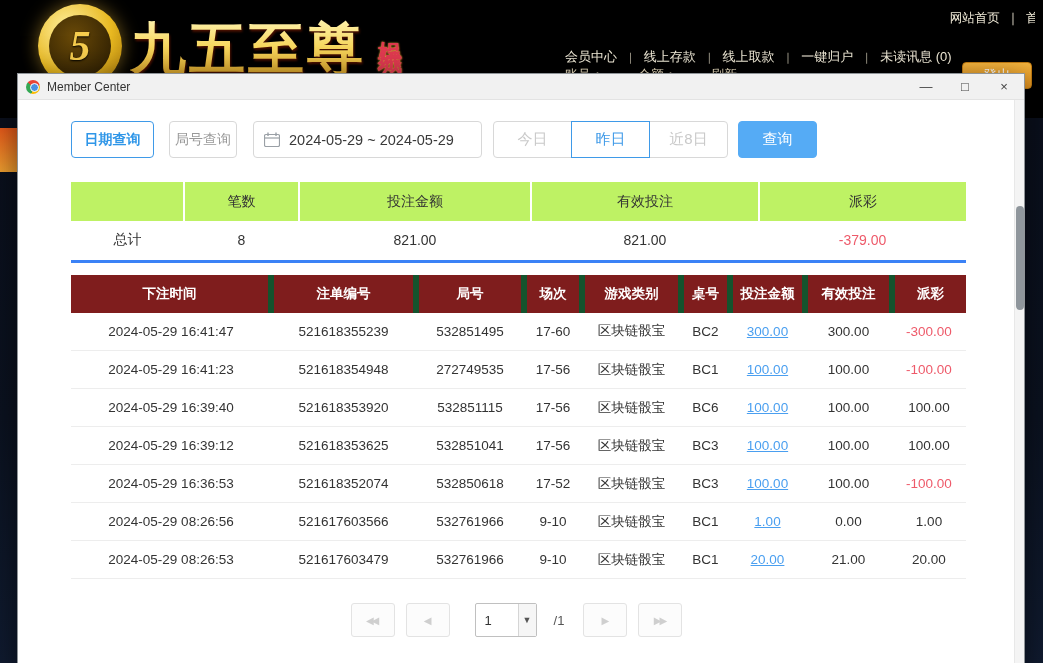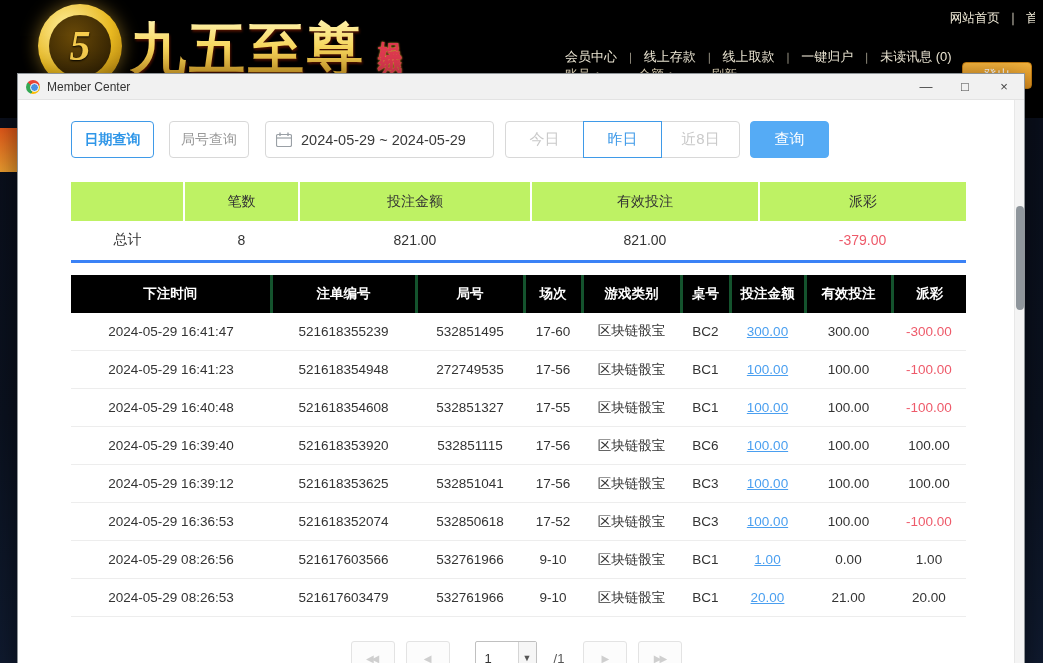--- a/index.html
+++ b/index.html
@@ -64,43 +64,43 @@
   .win-btn { width:20px; height:20px; display:flex; align-items:center; justify-content:center;
     color:#444; font-size:13px; cursor:pointer; }
 
   .content { padding:21px 62px 0 53px; }
 
   
   .filter-row { display:flex; align-items:center; height:37px; }
   .btn { display:flex; align-items:center; justify-content:center; height:37px;
     background:#fff; border:1px solid #d8d8d8; border-radius:4px; font-size:14px; cursor:pointer; }
   .tab-date { width:83px; border-color:#3f9ae8; color:#2f96e8; font-weight:bold; }
-  .tab-round { width:80px; color:#999; margin-left:15px; }
+  .tab-round { width:68px; color:#999; margin-left:15px; }
   .date-box { width:229px; height:37px; border:1px solid #d8d8d8; border-radius:4px; margin-left:16px;
     display:flex; align-items:center; padding-left:10px; gap:9px; color:#3a3a3a; font-size:14.5px; cursor:pointer; }
   .cal-icon { width:16px; height:15px; flex:0 0 auto; }
   .quick-group { margin-left:11px; display:flex; }
   .q-btn { width:79px; border-radius:0; color:#c9c9c9; font-size:15px; margin-left:-1px; }
   .q-btn.first { border-radius:4px 0 0 4px; margin-left:0; }
   .q-btn.last  { border-radius:0 4px 4px 0; }
   .q-btn.active { border-color:#3f9ae8; color:#3f9ae8; position:relative; z-index:1; }
   .search-btn { width:79px; margin-left:10px; background:#55abf5; border-color:#55abf5;
     color:#fff; font-size:15px; }
 
   
   table { border-collapse:collapse; table-layout:fixed; width:895px; }
   .summary-table { margin-top:24px; }
   .summary-table th { height:39px; background:#bef264; color:#333; font-size:14px; font-weight:normal; text-align:center; }
   .summary-table th + th { border-left:2px solid #fff; }
   .summary-table td { height:40px; background:#fff; color:#333; font-size:14px; text-align:center;
     border-bottom:3px solid #3b82f6; }
 
   .bet-table { margin-top:12px; }
-  .bet-table th { height:38px; background:#000000; color:#fff; font-size:13.5px; font-weight:bold; text-align:center; }
-  .bet-table th + th { border-left:3px solid #14532d; }
+  .bet-table th { height:38px; background:#7f1d1d; color:#fff; font-size:13.5px; font-weight:bold; text-align:center; }
+  .bet-table th + th { border-left:6px solid #14532d; }
   .bet-table td { height:38px; color:#333; font-size:13.5px; text-align:center; border-bottom:1px solid #ededed; }
   td.link { color:#4a9ff0; text-decoration:underline; cursor:pointer; }
   .neg { color:#ee5a6a !important; }
 
   
   .pagination { margin-top:24px; display:flex; justify-content:center; align-items:center; gap:11px; }
   .page-btn { width:44px; height:34px; background:#fcfcfc; border:1px solid #e3e3e3; border-radius:3px;
     color:#cfcfcf; font-size:10px; letter-spacing:-2px; display:flex; align-items:center; justify-content:center;
     cursor:pointer; padding-right:2px; }
   .page-select { width:62px; height:34px; border:1px solid #c0c0c0; border-radius:2px; background:#fff;
@@ -261,31 +261,20 @@
             <td>521618354948</td>
             <td>272749535</td>
             <td>17-56</td>
             <td>区块链骰宝</td>
             <td>BC1</td>
             <td class="link">100.00</td>
             <td>100.00</td>
             <td class="neg">-100.00</td>
           </tr>
           <tr>
-            <td>2024-05-29 16:40:48</td>
-            <td>521618354608</td>
-            <td>532851327</td>
-            <td>17-55</td>
-            <td>区块链骰宝</td>
-            <td>BC1</td>
-            <td class="link">100.00</td>
-            <td>100.00</td>
-            <td class="neg">-100.00</td>
-          </tr>
-          <tr>
             <td>2024-05-29 16:39:40</td>
             <td>521618353920</td>
             <td>532851115</td>
             <td>17-56</td>
             <td>区块链骰宝</td>
             <td>BC6</td>
             <td class="link">100.00</td>
             <td>100.00</td>
             <td>100.00</td>
           </tr>

